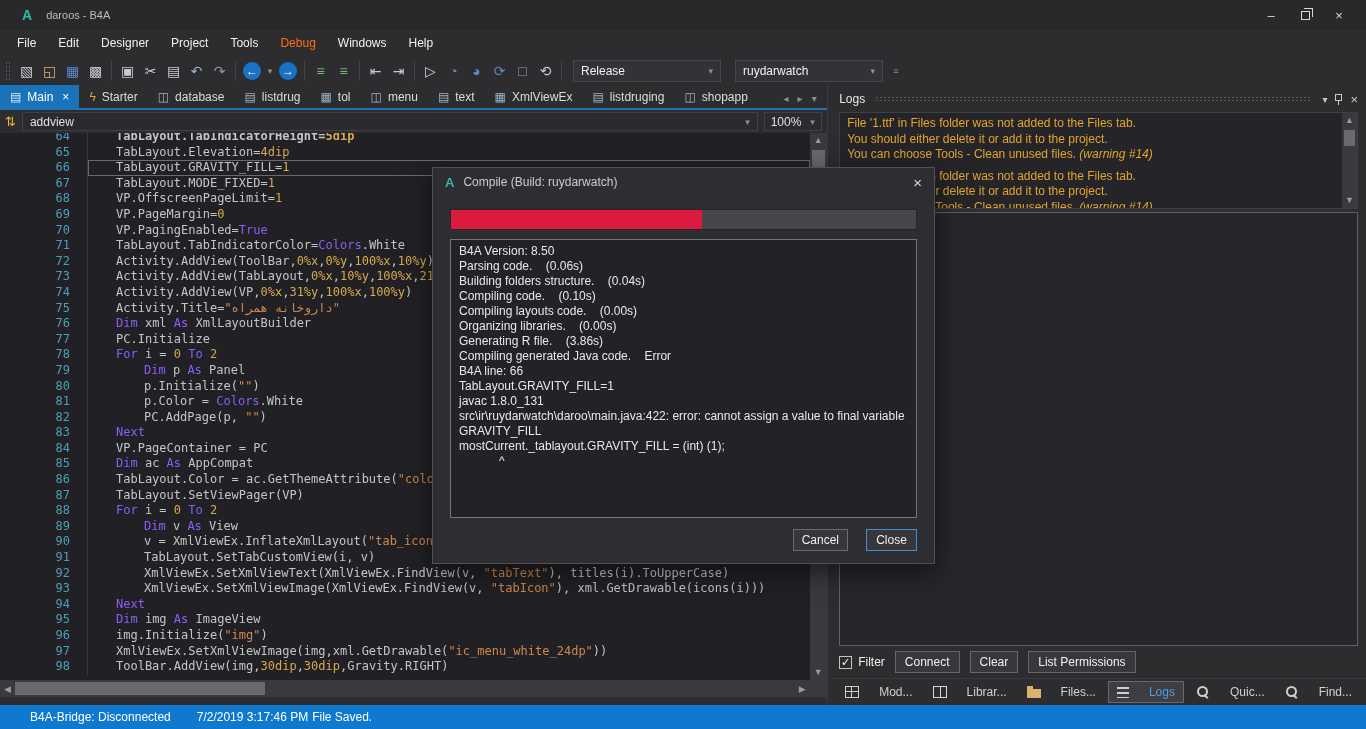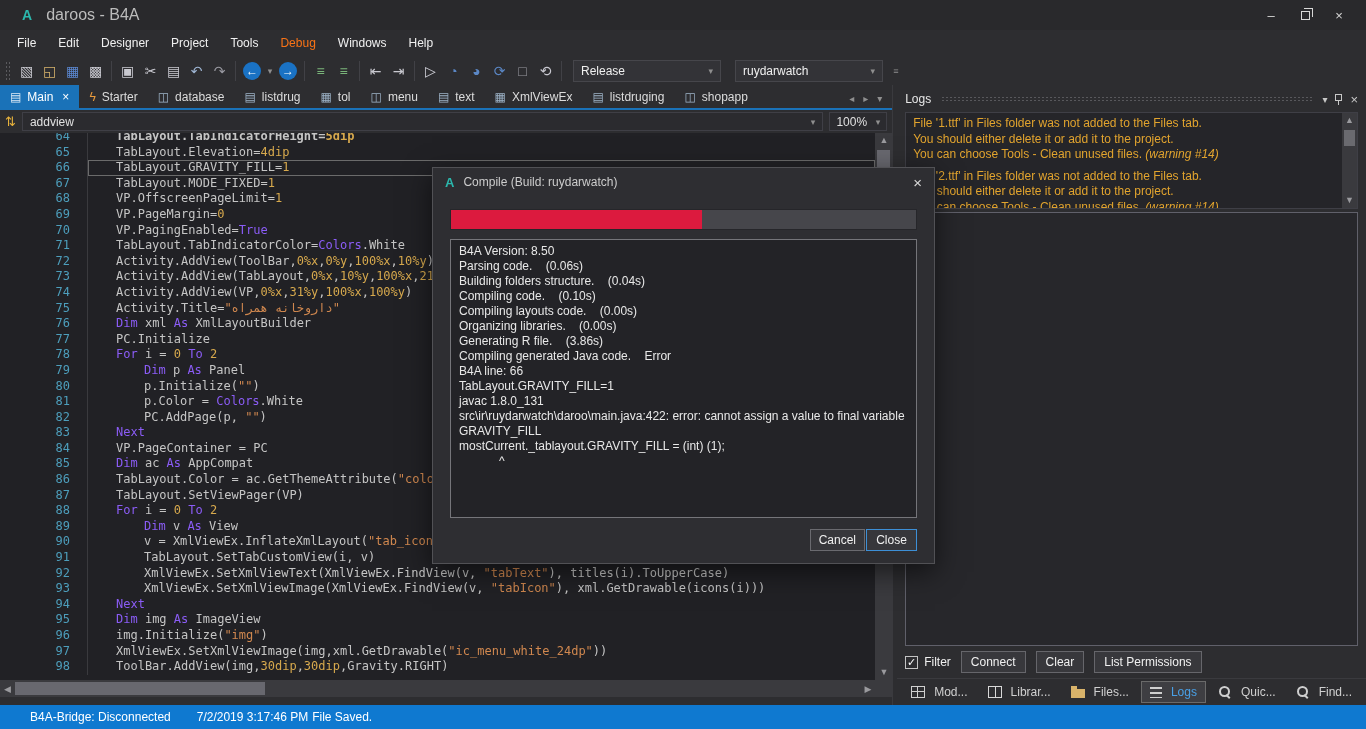--- a/index.html
+++ b/index.html
@@ -3,21 +3,21 @@
 <meta charset="utf-8">
 <style>
   * { margin:0; padding:0; box-sizing:border-box; }
   html,body { width:1366px; height:729px; overflow:hidden; background:#2d2d30;
               font-family:"Liberation Sans", sans-serif; }
   #app { position:relative; width:1366px; height:729px; background:#2d2d30; }
 
   
   .titlebar { height:30px; background:#29292c; display:flex; align-items:center; padding:0 10px; }
   .app-logo { color:#2bb8ad; font-weight:bold; font-size:14px; margin-left:12px; }
-  .win-title { color:#bcbcbc; font-size:16px; margin-left:14px; }
+  .win-title { color:#bcbcbc; font-size:11px; margin-left:14px; }
   .win-controls { margin-left:auto; display:flex; align-items:center; }
   .win-btn { width:34px; height:26px; display:flex; align-items:center; justify-content:center; color:#d8d8d8; font-size:13px; }
   .restore-box { width:9px; height:9px; border:1px solid #d8d8d8; position:relative; }
   .restore-box::before { content:""; position:absolute; left:2px; top:-4px; width:8px; height:8px; border:1px solid #d8d8d8; border-left:none; border-bottom:none; }
 
   
   .menubar { height:26px; display:flex; align-items:center; padding-left:6px; background:#2d2d30; }
   .menu-item { padding:0 11px; font-size:12px; color:#f0f0f0; height:100%; display:flex; align-items:center; }
   .menu-item.disabled { color:#f97316; }
 
@@ -85,21 +85,21 @@
   .warn-note { font-style:italic; }
   .logs-vscroll { width:15px; background:#3a3a3e; display:flex; flex-direction:column; align-items:center; flex:none; }
   .lv-thumb { width:11px; height:16px; background:#6a6a6f; margin-top:2px; }
   .big-box { flex:1; margin-top:3px; background:#27272b; border:1px solid #60606a; }
   .logs-actions { height:32px; display:flex; align-items:center; gap:10px; padding:5px 0; }
   .chk-wrap { display:flex; align-items:center; gap:6px; }
   .chk { width:13px; height:13px; border:1px solid #c4c4c4; background:#2d2d30; color:#fff; font-size:11px; line-height:11px; text-align:center; }
   .chk-label { font-size:12px; color:#f0f0f0; }
   .log-btn { height:22px; padding:0 9px; background:#38383c; border:1px solid #66666b; color:#f0f0f0; font-size:12px; display:flex; align-items:center; }
   .panel-tabs { height:27px; display:flex; align-items:center; border-top:1px solid #3a3a3e; margin:0 -8px; padding:0 6px; gap:4px; }
-  .ptab { display:flex; align-items:center; padding:3px 8px; font-size:12px; color:#d0d0d0; gap:9px; }
+  .ptab { display:flex; align-items:center; padding:3px 8px; font-size:12px; color:#d0d0d0; gap:20px; }
   .ptab.active { background:#3e3e42; border:1px solid #6a6a6a; color:#49a0e6; }
 
   
   .pi { width:14px; height:12px; position:relative; flex:none; }
   .pi-grid { border:1px solid #cfcfcf; }
   .pi-grid::before { content:""; position:absolute; left:0; right:0; top:4px; border-top:1px solid #cfcfcf; }
   .pi-grid::after { content:""; position:absolute; top:0; bottom:0; left:5px; border-left:1px solid #cfcfcf; }
   .pi-book { border:1px solid #d8d8d8; }
   .pi-book::before { content:""; position:absolute; top:0; bottom:0; left:6px; border-left:1px solid #d8d8d8; }
   .pi-folder { background:#d9b36a; height:9px; margin-top:3px; }
@@ -116,21 +116,21 @@
   .dialog { position:absolute; left:432px; top:167px; width:503px; height:397px; background:#2e2e32; border:1px solid #515155; box-shadow:0 8px 26px rgba(0,0,0,.55); z-index:20; display:flex; flex-direction:column; }
   .dlg-title { height:30px; display:flex; align-items:center; padding:0 12px; gap:9px; }
   .dlg-logo { color:#2bb8ad; font-weight:bold; font-size:13px; }
   .dlg-title-text { font-size:12px; color:#cccccc; }
   .dlg-close { margin-left:auto; color:#d8d8d8; font-size:15px; }
   .dlg-body { flex:1; padding:13px 17px 0; display:flex; flex-direction:column; }
   .progress { height:21px; background:#46464b; border:1px solid #26262a; position:relative; margin-bottom:9px; }
   .progress-fill { position:absolute; left:0; top:0; bottom:0; background:#dc1a3e; }
   .dlg-output { height:279px; border:1px solid #75757a; background:#232327; padding:4px 8px; font-size:12px; line-height:15px; color:#e8e8e8; overflow:hidden; }
   .dlg-output div { white-space:pre-wrap; }
-  .dlg-buttons { display:flex; justify-content:flex-end; gap:1px; padding:11px 0 12px; }
+  .dlg-buttons { display:flex; justify-content:flex-end; gap:18px; padding:11px 0 12px; }
   .dlg-btn { min-width:51px; height:22px; background:#37373b; border:1px solid #6a6a6f; color:#f0f0f0; font-size:12px; display:flex; align-items:center; justify-content:center; padding:0 8px; }
   .dlg-btn.primary { border-color:#3d8fd6; }
 </style>
 </head>
 <body>
 
 <div id="app">
 
   <div class="titlebar">
     <span class="app-logo">A</span>

